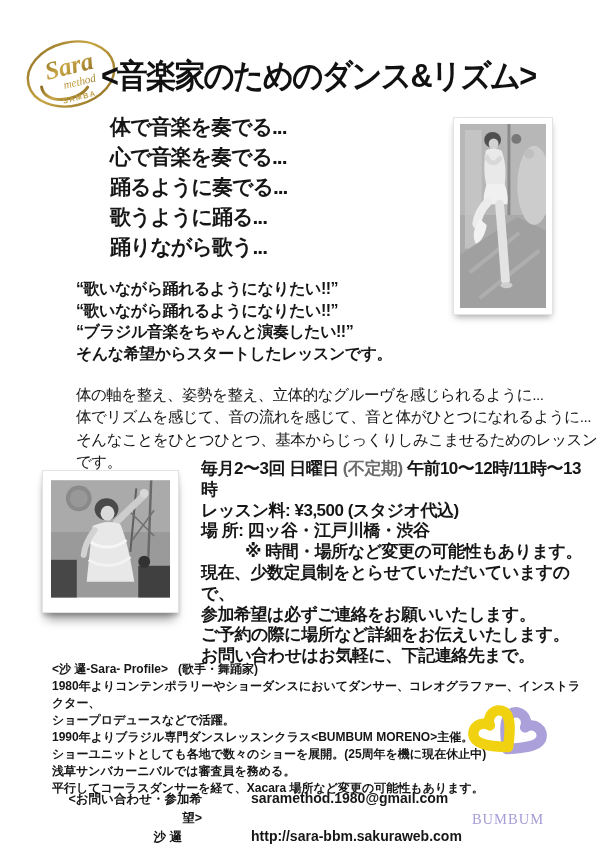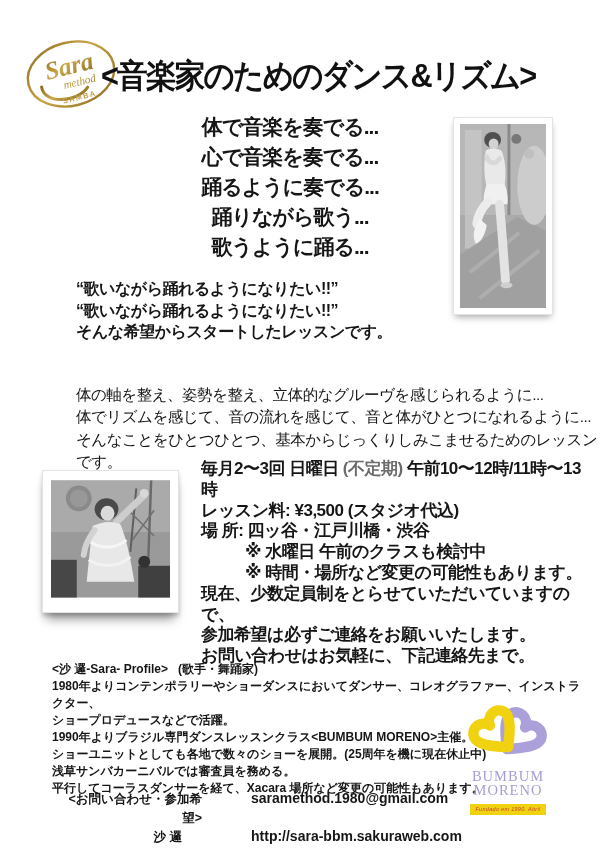--- a/index.html
+++ b/index.html
@@ -6,21 +6,21 @@
   .page{position:relative;width:600px;height:854px;background:#fff;overflow:hidden;
         font-family:"Liberation Sans","DejaVu Sans",sans-serif;color:#161616;}
 
   
   .sara-logo{position:absolute;left:24px;top:33px;width:94px;height:82px;}
   .page-title{position:absolute;left:101px;top:54px;margin:0;white-space:nowrap;
         font-size:33px;font-weight:bold;letter-spacing:-2px;transform:scaleX(.93);
         transform-origin:left center;color:#111;}
 
   
-  .poem{position:absolute;left:110px;top:112px;width:360px;text-align:center;
+  .poem{position:absolute;left:110px;top:112px;width:360px;text-align:left;
         font-size:21px;font-weight:bold;letter-spacing:-1px;line-height:30px;}
 
   
   .photo{position:absolute;background:#fff;border:1px solid #e3e3e3;box-sizing:border-box;}
   .photo svg{display:block;}
   .photo-right{left:453px;top:117px;width:100px;height:198px;padding:6px;
         box-shadow:0 4px 7px -2px rgba(0,0,0,.35);}
   .photo-left{left:42px;top:470px;width:137px;height:143px;padding:8px 8px 13px;
         box-shadow:0 10px 10px -4px rgba(0,0,0,.4),0 3px 4px rgba(0,0,0,.18);}
 
@@ -36,21 +36,21 @@
 
   .profile{position:absolute;left:52px;top:653px;width:540px;font-size:12px;
         font-weight:bold;line-height:17px;margin-top:8px;}
   .profile .head-row{letter-spacing:0;}
   .profile .sub{padding-left:10px;}
 
   
   .bumbum{position:absolute;left:452px;top:701px;width:112px;text-align:center;}
   .bumbum .hearts{display:block;margin:0 auto;}
   .bb-name{font-family:"Liberation Serif","DejaVu Serif",serif;font-size:14.5px;
-        letter-spacing:1px;line-height:14px;color:#a79cd6;font-weight:normal;}
+        letter-spacing:1px;line-height:14px;color:#a79cd6;font-weight:normal;margin-top:43px;}
   .bb-banner{display:inline-block;margin-top:2px;background:#f1d211;color:#c0452f;
         font-size:5.5px;font-style:italic;line-height:9px;padding:1px 5px;letter-spacing:.3px;}
 
   
   .contact{position:absolute;left:60px;top:789px;font-weight:bold;line-height:18.5px;}
   .contact-row{display:flex;align-items:baseline;gap:40px;}
   .c-left{width:142px;text-align:right;font-size:12.5px;box-sizing:border-box;}
   .c-name{padding-right:20px;}
   .c-right{padding-left:9px;font-size:14px;letter-spacing:0;text-align:right;}
 </style>
@@ -77,22 +77,22 @@
       </g>
     </svg>
   </div>
 
   <h1 class="page-title">&lt;音楽家のためのダンス&amp;リズム&gt;</h1>
 
   <div class="poem">
     <div>体で音楽を奏でる...</div>
     <div>心で音楽を奏でる...</div>
     <div>踊るように奏でる...</div>
+    <div>歌うように踊る...</div>
     <div>踊りながら歌う...</div>
-    <div>歌うように踊る...</div>
   </div>
 
   <figure class="photo photo-right" style="margin:0;">
     <svg width="86" height="184" viewBox="0 0 87 186">
       <defs>
           <filter id="soft1">
             <feGaussianBlur stdDeviation="0.7"></feGaussianBlur>
           </filter>
         </defs>
       <g filter="url(#soft1)">
@@ -116,20 +116,21 @@
           <ellipse cx="47" cy="163" rx="6" ry="3" fill="#cfcfcf"></ellipse>
           <path d="M20,96 C14,104 12,114 16,121 C22,119 26,110 27,102 Z" fill="#f2f2f2"></path>
         </g>
       </g>
     </svg>
   </figure>
 
   <div class="quotes">
     <div>“歌いながら踊れるようになりたい!!”</div>
     <div>“歌いながら踊れるようになりたい!!”</div>
+    <div>“ブラジル音楽をちゃんと演奏したい!!”</div>
     <div>そんな希望からスタートしたレッスンです。</div>
   </div>
 
   <div class="intro">
     <div>体の軸を整え、姿勢を整え、立体的なグルーヴを感じられるように...</div>
     <div>体でリズムを感じて、音の流れを感じて、音と体がひとつになれるように...</div>
     <div>そんなことをひとつひとつ、基本からじっくりしみこませるためのレッスンです。</div>
   </div>
 
   <figure class="photo photo-left" style="margin:0;">
@@ -161,24 +162,24 @@
           <path d="M44,50 C38,58 34,66 33,75" stroke="#d2d2d2" stroke-width="6" stroke-linecap="round" fill="none"></path>
         </g>
       </g>
     </svg>
   </figure>
 
   <div class="details">
     <div><span>毎月2〜3回 日曜日 </span><span class="dim">(不定期)</span><span> 午前10〜12時/11時〜13時</span></div>
     <div>レッスン料: ¥3,500 (スタジオ代込)</div>
     <div>場 所: 四ッ谷・江戸川橋・渋谷</div>
-    <div class="indent">※ 水曜日 午前のクラスも検討中</div>
     <div class="indent">※ 時間・場所など変更の可能性もあります。</div>
     <div>現在、少数定員制をとらせていただいていますので、</div>
     <div>参加希望は必ずご連絡をお願いいたします。</div>
+    <div>ご予約の際に場所など詳細をお伝えいたします。</div>
     <div>お問い合わせはお気軽に、下記連絡先まで。</div>
   </div>
 
   <div class="profile">
     <div class="head-row"><span>&lt;沙 邏-Sara- Profile&gt;</span><span class="sub">(歌手・舞踊家)</span></div>
     <div>1980年よりコンテンポラリーやショーダンスにおいてダンサー、コレオグラファー、インストラクター、</div>
     <div>ショープロデュースなどで活躍。</div>
     <div>1990年よりブラジル専門ダンスレッスンクラス&lt;BUMBUM MORENO&gt;主催。</div>
     <div>ショーユニットとしても各地で数々のショーを展開。(25周年を機に現在休止中)</div>
     <div>浅草サンバカーニバルでは審査員を務める。</div>

